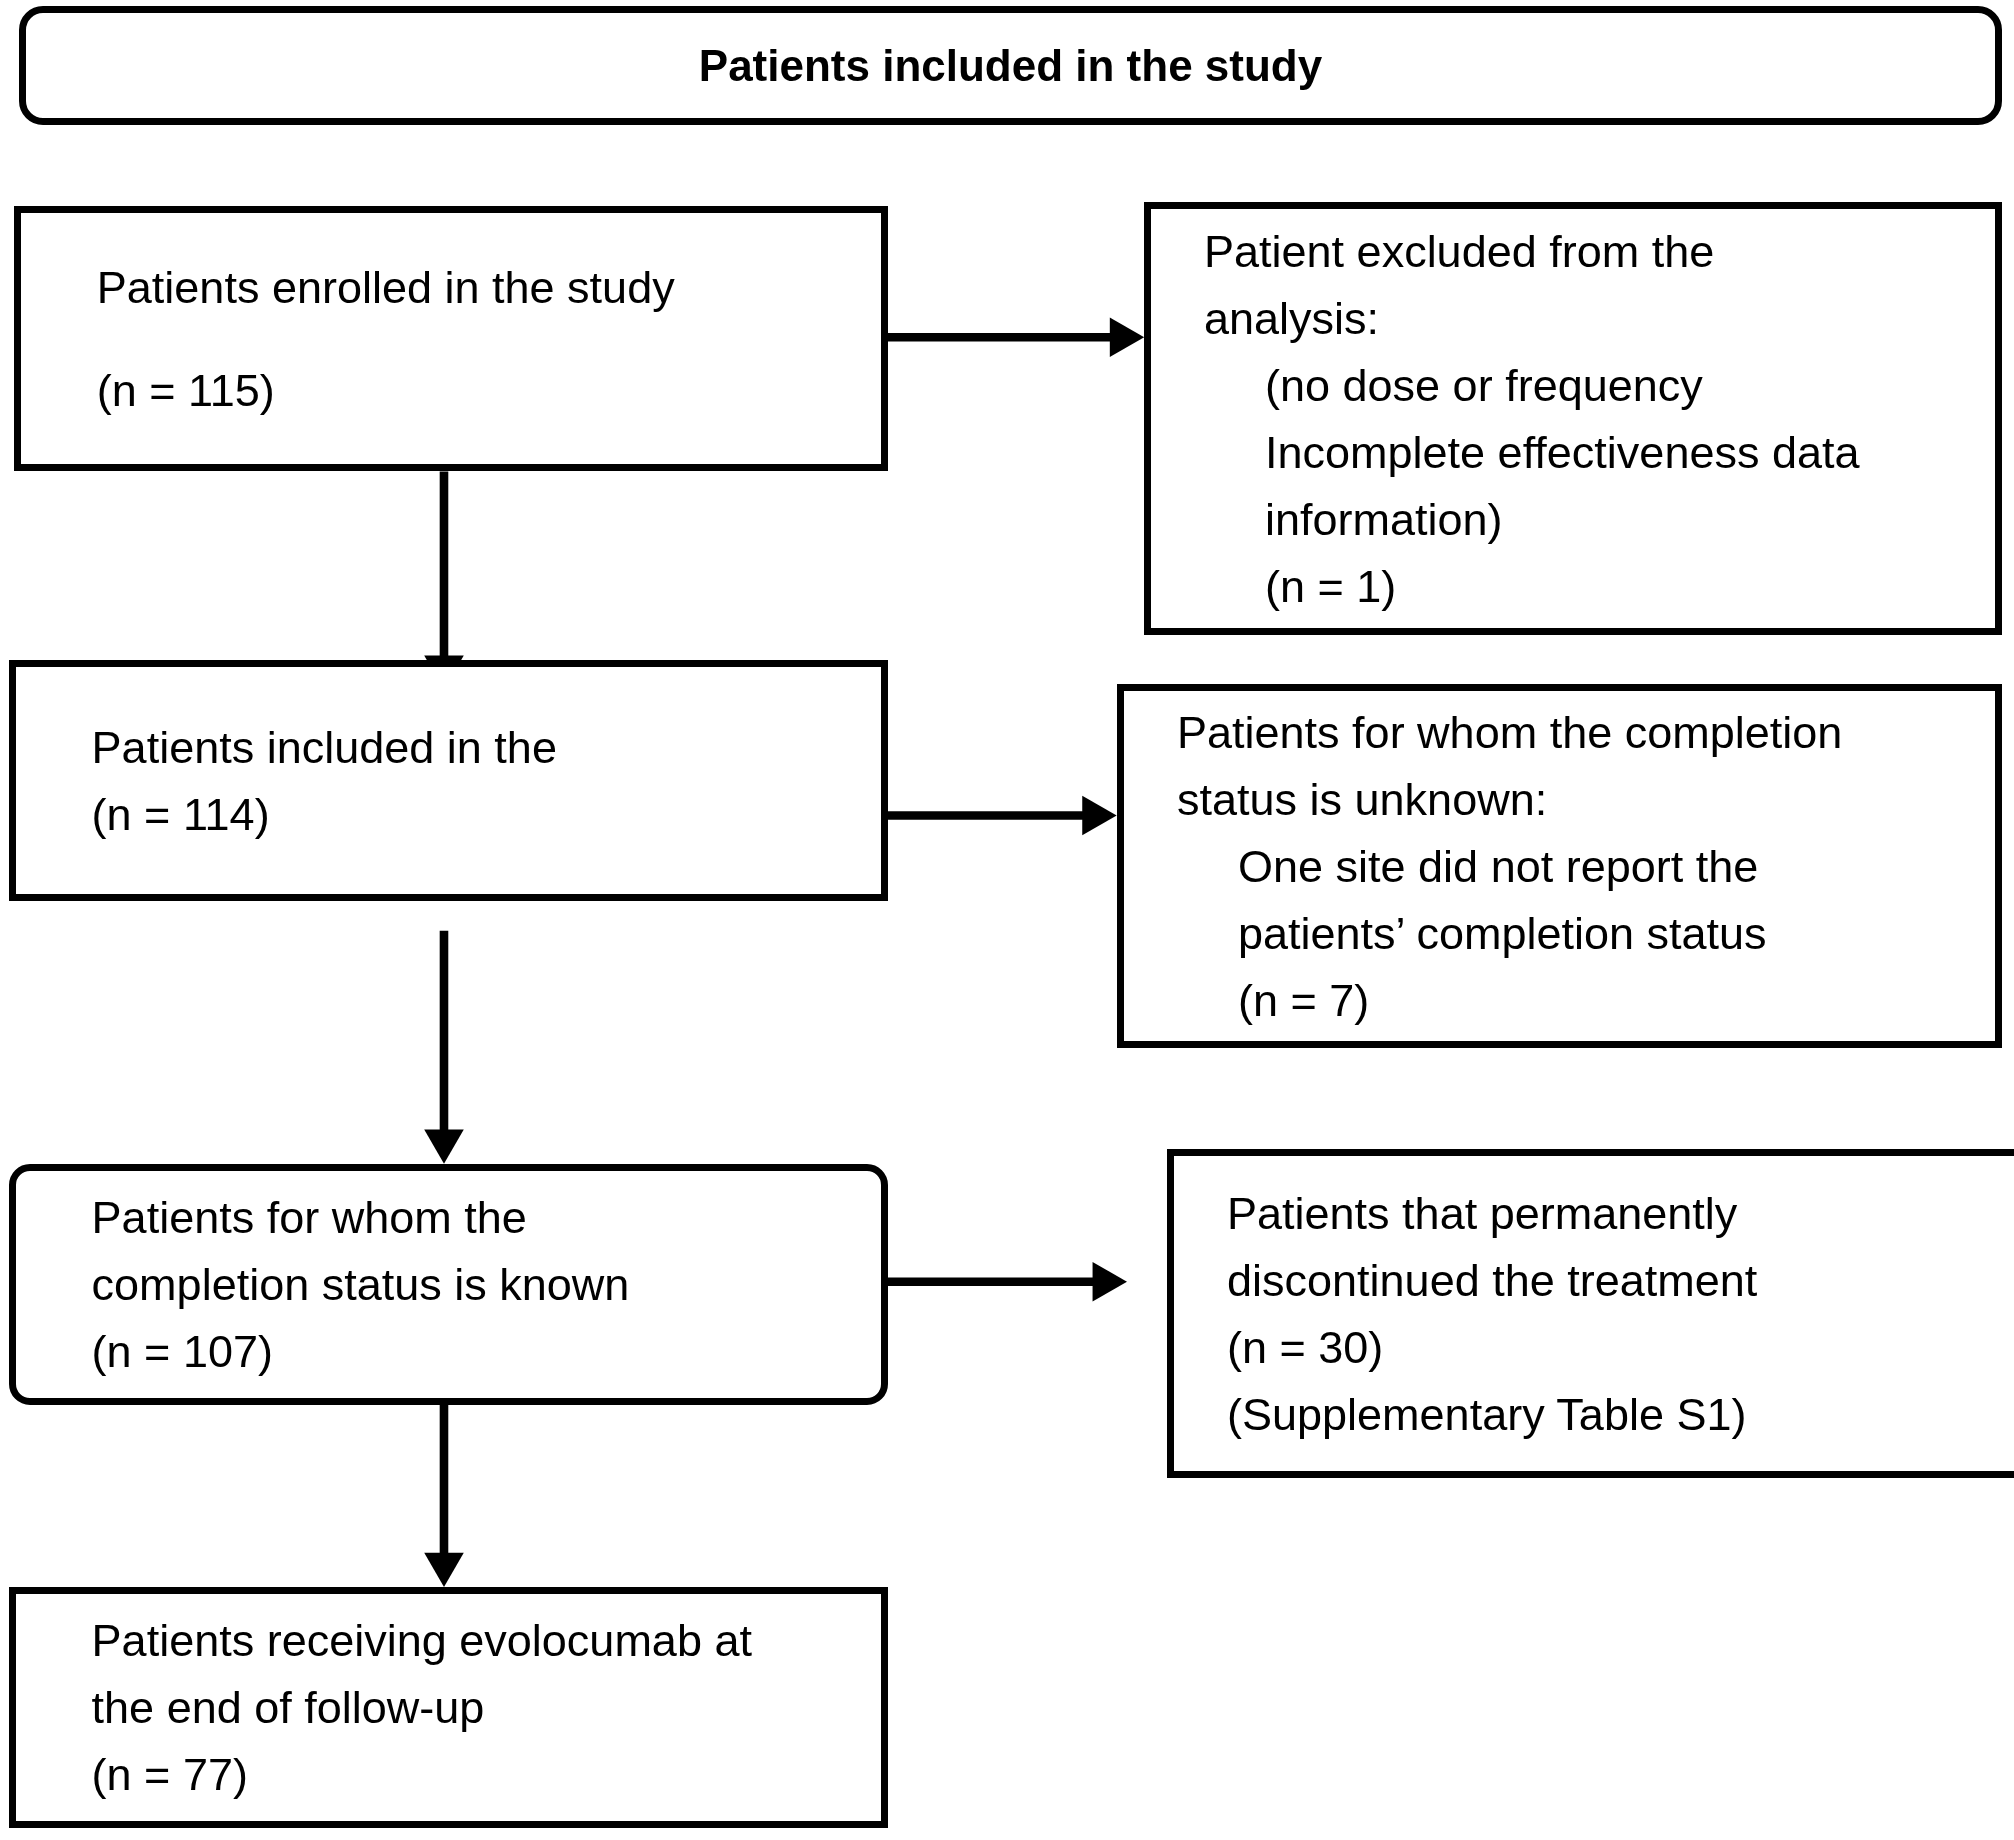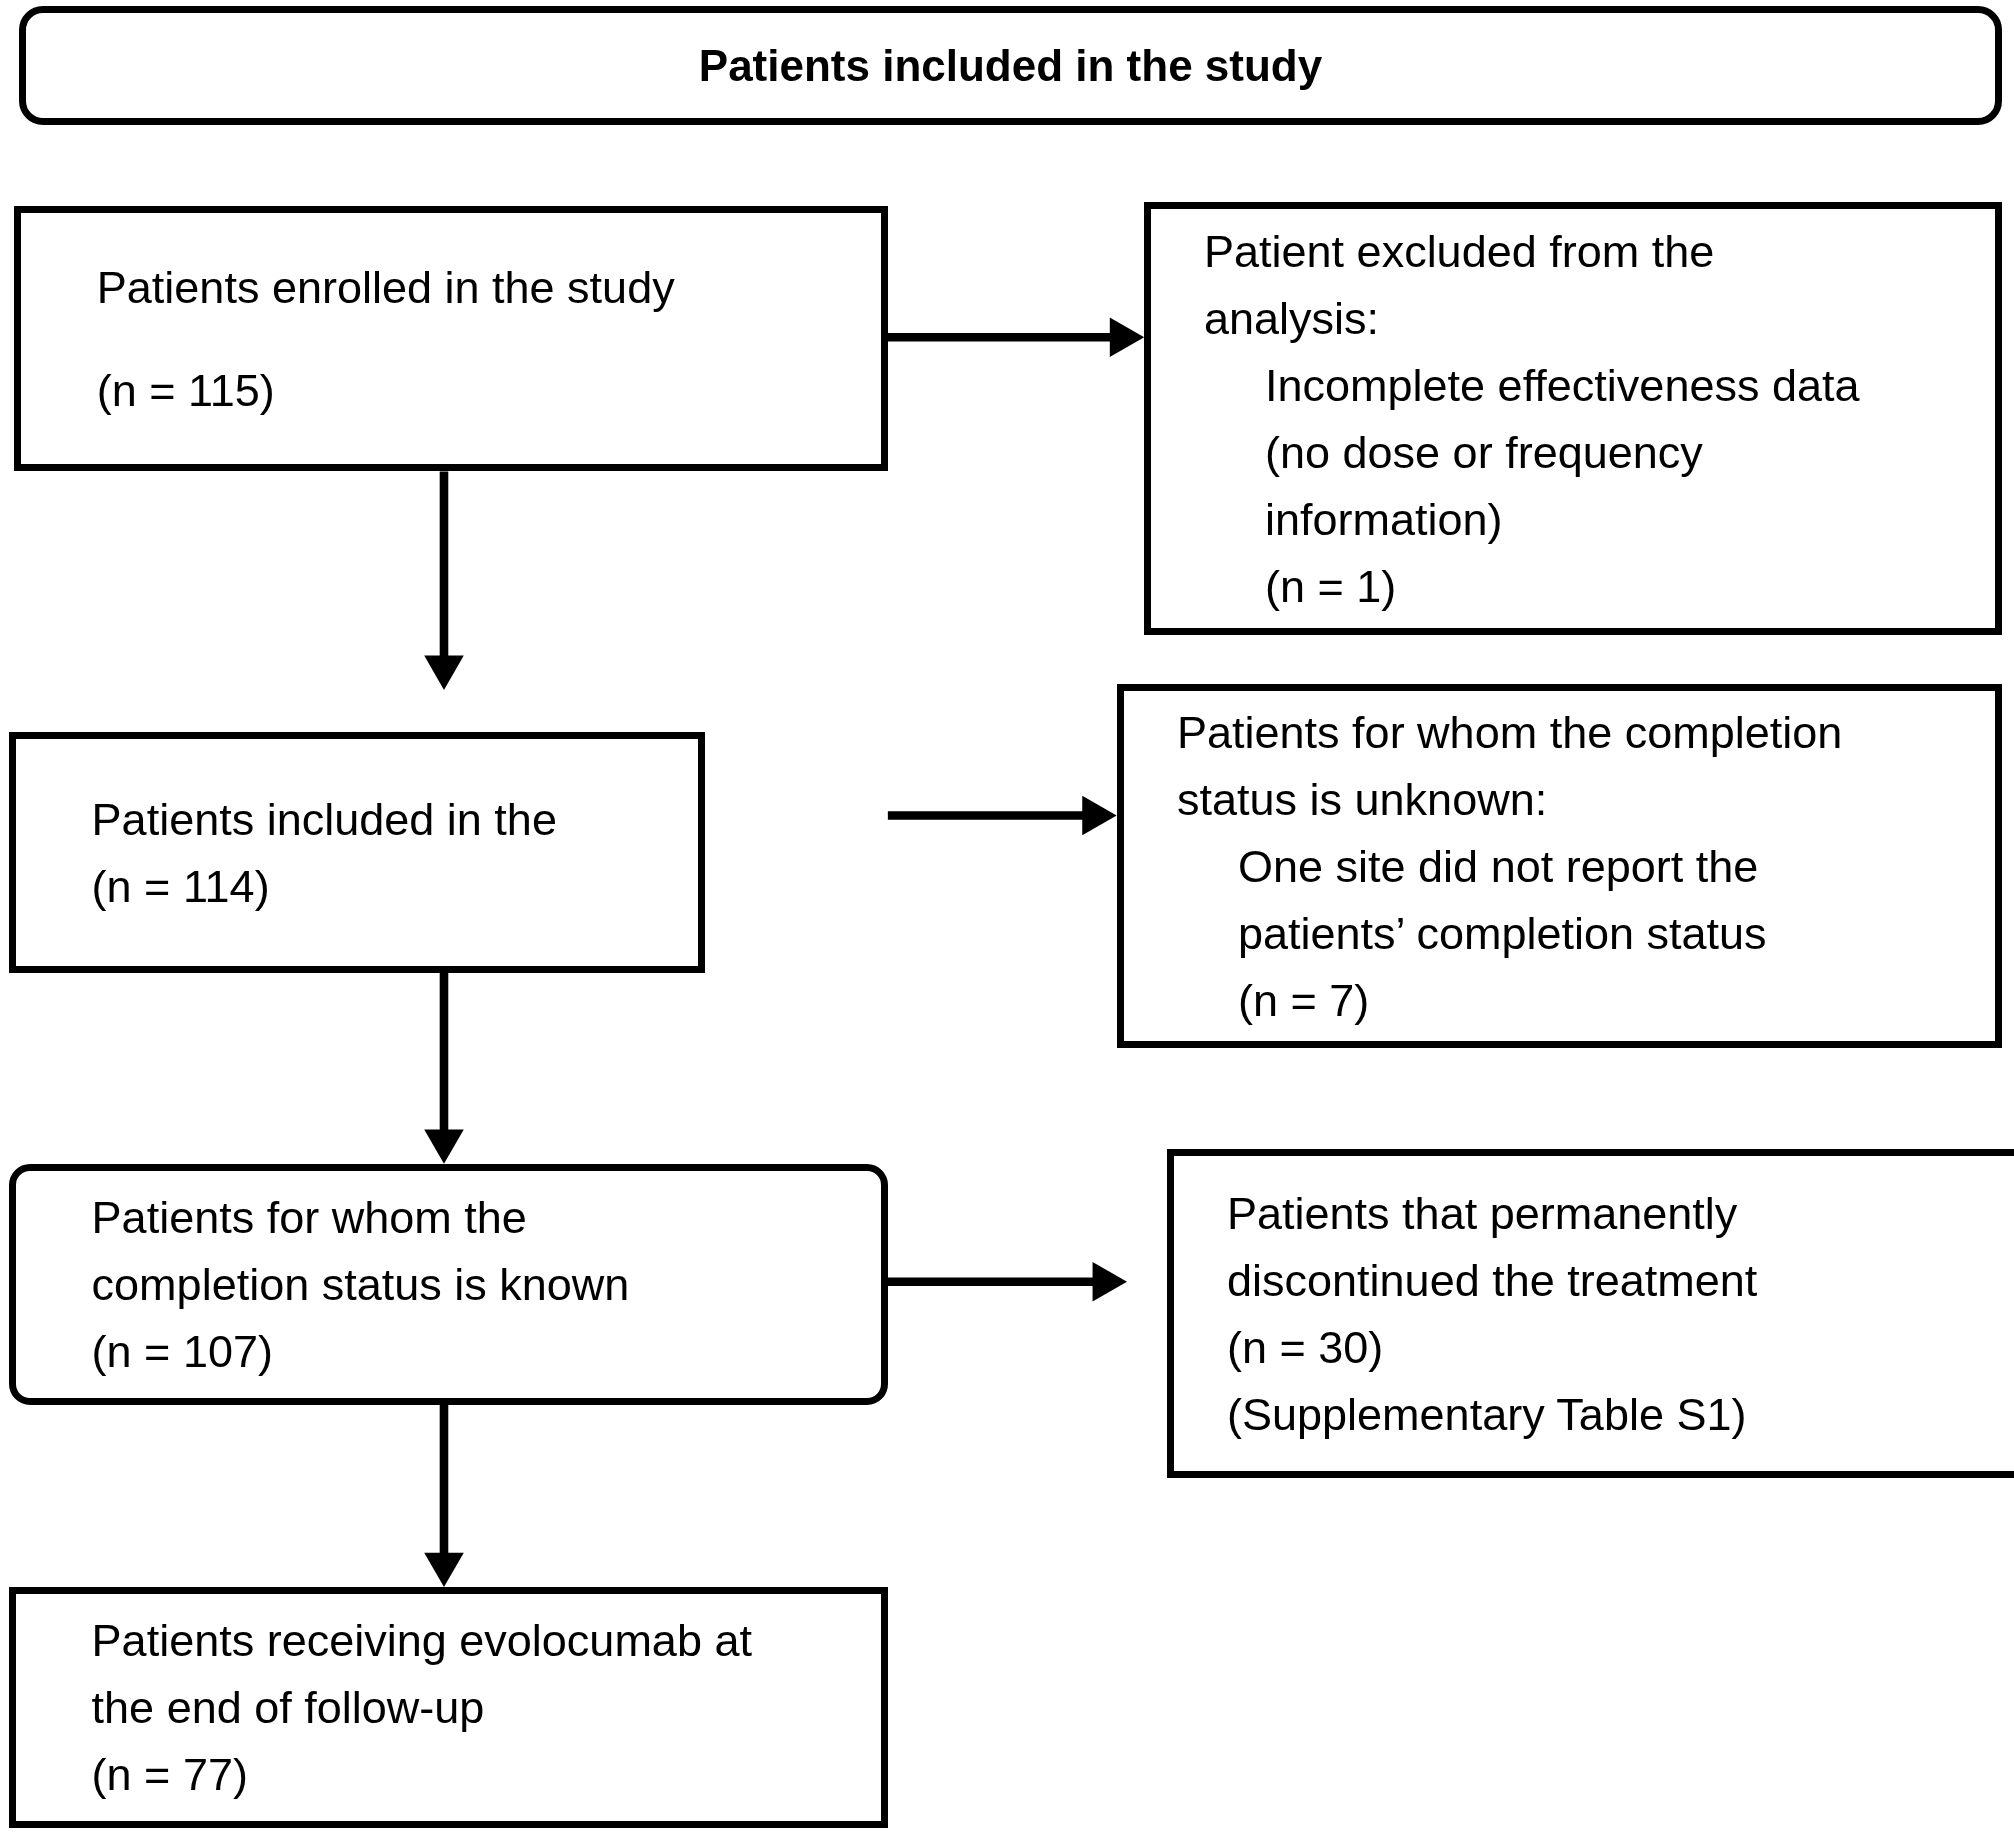--- a/index.html
+++ b/index.html
@@ -99,42 +99,42 @@
 
   <div class="box title-box" style="left:19px; top:6px; width:1983px; height:119px;">
     <span class="title-text">Patients included in the study</span>
   </div>
 
   <div class="box left-box" style="left:13.8px; top:206px; width:874px; height:265px;gap:36px;">
     <div class="line">Patients enrolled in the study</div>
     <div class="line">(n = 115)</div>
   </div>
 
-  <div class="box left-box" style="left:8.6px; top:732px; width:696px; height:241px;">
+  <div class="box left-box" style="left:8.6px; top:660px; width:879px; height:241px;">
     <div class="line">Patients included in the</div>
     <div class="line">(n = 114)</div>
   </div>
 
   <div class="box left-box" style="left:8.6px; top:1164px; width:879px; height:241px;border-radius:21px;">
     <div class="line">Patients for whom the</div>
     <div class="line">completion status is known</div>
     <div class="line">(n = 107)</div>
   </div>
 
   <div class="box left-box" style="left:8.6px; top:1587px; width:879px; height:241px;">
     <div class="line">Patients receiving evolocumab at</div>
     <div class="line">the end of follow-up</div>
     <div class="line">(n = 77)</div>
   </div>
 
   <div class="box right-box" style="left:1144px; top:202px; width:858px; height:433px;">
     <div class="line">Patient excluded from the</div>
     <div class="line">analysis:</div>
+    <div class="line indent">(no dose or frequency</div>
     <div class="line indent">Incomplete effectiveness data</div>
-    <div class="line indent">(no dose or frequency</div>
     <div class="line indent">information)</div>
     <div class="line indent">(n = 1)</div>
   </div>
 
   <div class="box right-box" style="left:1117px; top:684px; width:885px; height:364px;">
     <div class="line">Patients for whom the completion</div>
     <div class="line">status is unknown:</div>
     <div class="line indent">One site did not report the</div>
     <div class="line indent">patients’ completion status</div>
     <div class="line indent">(n = 7)</div>

